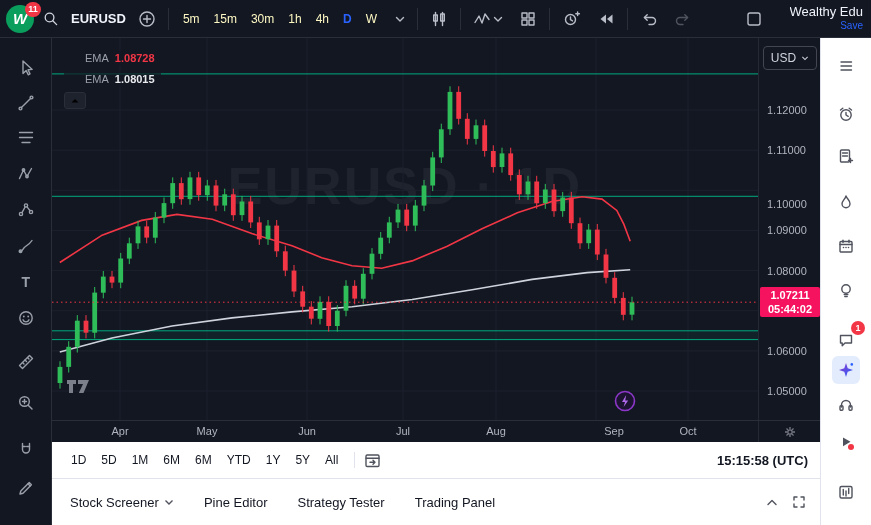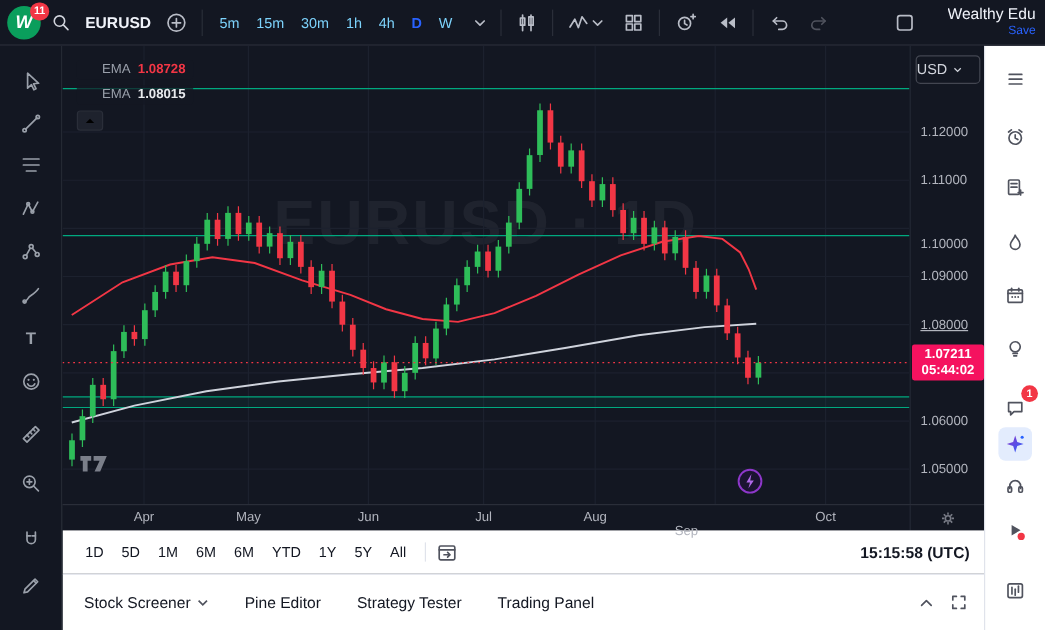--- a/index.html
+++ b/index.html
@@ -11,21 +11,21 @@
   .topbar svg, .left-toolbar svg, .right-sidebar svg, .misc-ic svg { stroke:currentColor; fill:none; stroke-width:1.4; stroke-linecap:round; stroke-linejoin:round; }
   .logo-wrap { position:relative; width:28px; height:28px; flex:0 0 auto; }
   .logo-circle { width:28px; height:28px; border-radius:50%; background:#0a9e5c; color:#fff; font-weight:bold; font-size:15px; display:flex; align-items:center; justify-content:center; font-style:italic; }
   .notif-badge { position:absolute; top:-3px; right:-7px; min-width:16px; height:15px; border-radius:8px; background:#f23645; color:#fff; font-size:9px; font-weight:bold; display:flex; align-items:center; justify-content:center; padding:0 3px; }
   .symbol-search { display:flex; align-items:center; gap:12px; color:#d1d4dc; background:none; border:none; cursor:pointer; }
   .symbol-text { font-size:13px; font-weight:bold; color:#f0f3fa; }
   .tb-btn { background:none; border:none; color:#b9bdc7; display:flex; align-items:center; justify-content:center; gap:2px; padding:4px; border-radius:4px; cursor:pointer; }
   .tb-btn.dim { color:#50535e; }
   .v-sep { width:1px; height:22px; background:#2a2e39; flex:0 0 auto; }
   .tf-group { display:flex; align-items:center; gap:2px; }
-  .tf-btn { background:none; border:none; color:#7dd3fc; font-size:12px; padding:4px 6px; border-radius:4px; cursor:pointer; }
+  .tf-btn { background:none; border:none; color:#fef9c3; font-size:12px; padding:4px 6px; border-radius:4px; cursor:pointer; }
   .tf-btn.active { color:#2962ff; font-weight:bold; }
   .account { margin-left:2px; display:flex; flex-direction:column; align-items:flex-end; line-height:1.15; min-width:86px; }
   .account-name { font-size:13px; color:#f0f3fa; white-space:nowrap; overflow:hidden; }
   .save-link { font-size:10px; color:#2962ff; cursor:pointer; }
   .push-right { margin-left:auto; }
 
   
   .body-row { display:flex; height:487px; }
   .left-toolbar { position:relative; width:52px; background:#131722; border-right:1px solid #2a2e39; flex:0 0 auto; color:#9aa0aa; }
   .lt-btn { position:absolute; left:12px; width:28px; height:28px; display:flex; align-items:center; justify-content:center; border-radius:4px; cursor:pointer; background:none; border:none; color:#9aa0aa; }
@@ -41,21 +41,21 @@
   .change-text { font-size:12px; color:#f23645; }
   .ema-label { font-size:11px; color:#9aa0ab;padding-left:15px; }
   .ema-value { font-size:11px; font-weight:bold; }
   .collapse-btn { width:22px; height:17px; background:#1e222d; border:1px solid #2a2e39; border-radius:3px; color:#9aa0aa; display:flex; align-items:center; justify-content:center; cursor:pointer; }
   .tv-logo { position:absolute; left:14px; top:338px; z-index:2; color:#7b7f8a; }
   .purple-badge { position:absolute; left:562px; top:352px; z-index:2; cursor:pointer; }
 
   
   .price-axis { position:relative; width:62px; background:#131722; border-left:1px solid #242835; font-size:11px; color:#b2b5be; flex:0 0 auto; }
   .tick { position:absolute; left:8px; }
-  .usd-btn { position:absolute; top:8px; left:4px; width:54px; height:24px; background:#131722; border:1px solid #434651; border-radius:4px; color:#d1d4dc; font-size:12px; display:flex; align-items:center; justify-content:flex-start; gap:5px; cursor:pointer; z-index:4; }
+  .usd-btn { position:absolute; top:8px; left:4px; width:54px; height:24px; background:#131722; border:1px solid #434651; border-radius:4px; color:#d1d4dc; font-size:12px; display:flex; align-items:center; justify-content:center; gap:5px; cursor:pointer; z-index:4; }
   .last-price { position:absolute; left:1px; width:60px; border-radius:2px; color:#fff; font-size:11px; font-weight:bold; text-align:center; line-height:14px; padding:1px 0; z-index:3; }
 
   
   .time-axis { height:22px; display:flex; background:#131722; border-top:1px solid #2a2e39; color:#b2b5be; font-size:11px; }
   .month-labels { position:relative; width:706px; }
   .month-label { position:absolute; top:4px; width:30px; text-align:center; cursor:pointer; }
   .axis-corner { width:62px; display:flex; align-items:center; justify-content:center; color:#787b86; border-left:1px solid #242835; }
 
   
   .range-bar { height:36px; background:#fff; display:flex; align-items:center; padding:0 10px 0 12px; gap:1px; color:#131722; }
@@ -479,40 +479,40 @@
           <span>USD</span>
           <svg width="8" height="6" viewBox="0 0 10 8" stroke="#d1d4dc" fill="none" stroke-width="1.4">
               <polyline points="1.5,2.5 5,6 8.5,2.5"></polyline>
             </svg>
         </button>
         <div id="price-ticks">
             <span class="tick" style="top: 66px;">1.12000</span>
             <span class="tick" style="top: 106px;">1.11000</span>
             <span class="tick" style="top: 160px;">1.10000</span>
             <span class="tick" style="top: 186px;">1.09000</span>
-            <span class="tick" style="top: 227px; text-decoration: underline;">1.08000</span>
+            <span class="tick" style="top: 227px;">1.08000</span>
             <span class="tick" style="top: 267px;">1.07000</span>
             <span class="tick" style="top: 307px;">1.06000</span>
             <span class="tick" style="top: 347px;">1.05000</span>
           </div>
         <div class="last-price" id="last-price" style="top: 249px; background: rgb(245, 18, 95);">
           <div>1.07211</div>
           <div>05:44:02</div>
         </div>
       </div>
     </div>
 
     <div class="time-axis">
       <div class="month-labels" id="month-labels">
           <span class="month-label" style="left: 53px;">Apr</span>
           <span class="month-label" style="left: 140px;">May</span>
           <span class="month-label" style="left: 240px;">Jun</span>
           <span class="month-label" style="left: 336px;">Jul</span>
           <span class="month-label" style="left: 429px;">Aug</span>
-          <span class="month-label" style="left: 505px; margin-top: 12px;">Sep</span>
+          <span class="month-label" style="left: 547px;">Sep</span>
           <span class="month-label" style="left: 621px;">Oct</span>
         </div>
       <div class="axis-corner">
         <svg width="16" height="16" viewBox="0 0 16 16" stroke="currentColor" fill="none" stroke-width="1.3">
             <circle cx="8" cy="8" r="2.2"></circle>
             <path d="M8 3 v2 M8 11 v2 M3 8 h2 M11 8 h2 M4.5 4.5 l1.4 1.4 M10.1 10.1 l1.4 1.4 M11.5 4.5 L10.1 5.9 M5.9 10.1 L4.5 11.5"></path>
           </svg>
       </div>
     </div>
 

